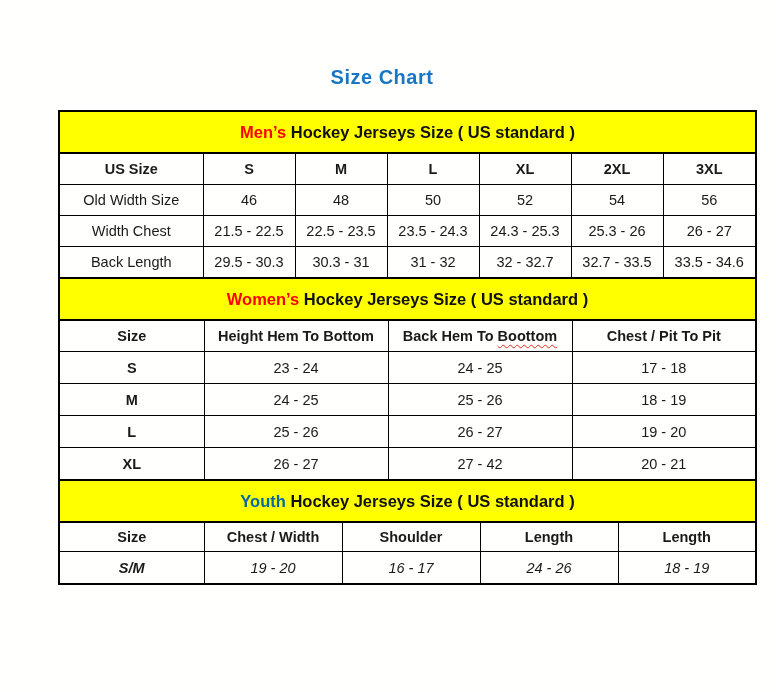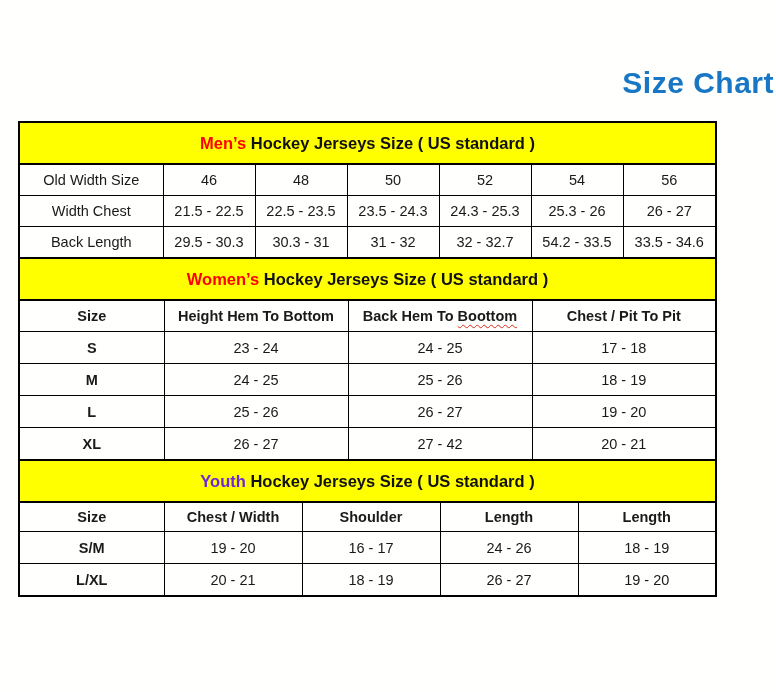--- a/index.html
+++ b/index.html
@@ -4,28 +4,28 @@
 <style>
   html, body { margin: 0; padding: 0; }
   body {
     width: 776px; height: 692px;
     background: #fffffd;
     font-family: "Liberation Sans", "DejaVu Sans", sans-serif;
     color: #1a1a1a;
     overflow: hidden;
   }
   .page-title {
-    margin: 66px 2px 21px 0;
-    text-align: right;
-    font-size: 30px;
+    margin: 66px 12px 21px 0;
+    text-align: center;
+    font-size: 20px;
     font-weight: 700;
     color: #1777c4;
     letter-spacing: 0.5px;
   }
-  .chart-wrap { width: 697px; margin: 0 auto 0 18px; }
+  .chart-wrap { width: 697px; margin: 0 auto 0 58px; }
   table {
     border-collapse: collapse;
     table-layout: fixed;
     width: 697px;
     border: 2px solid #000;
   }
   table + table { margin-top: -2px; padding-left: 19px; }
   th, td {
     border: 1px solid #000;
     text-align: center;
@@ -43,21 +43,21 @@
     font-size: 16.5px;
     font-weight: 700;
     color: #111;
   }
   .band-row .accent { color: #ff0000; }
   .cols-row th { font-weight: 700; }
   #mens-table .cols-row th, #mens-table tbody th, #mens-table tbody td { height: 28px; }
   #womens-table .cols-row th { height: 28px; }
   #womens-table tbody th, #womens-table tbody td { height: 29px; }
   #youth-table .cols-row th { height: 26px; }
-  #youth-table tbody th, #youth-table tbody td { height: 29px; }
+  #youth-table tbody th, #youth-table tbody td { height: 29px; font-style: italic; }
   #mens-table tbody th.row-label { font-weight: 400; }
   #womens-table tbody th.row-label, #youth-table tbody th.row-label { font-weight: 700; }
   .wavy {
     text-decoration: underline;
     text-decoration-style: wavy;
     text-decoration-color: #dd2b1c;
     text-decoration-thickness: 1px;
     text-underline-offset: 3px;
   }
 </style>
@@ -75,20 +75,29 @@
         <col style="width:92px">
         <col style="width:92px">
       <col style="width:92px">
         <col style="width:92px">
         <col style="width:93px">
     </colgroup>
     <thead>
       <tr class="band-row">
         <th colspan="7" style="background: rgb(255, 255, 0);"><span class="accent" style="color: rgb(255, 0, 0);">Men’s</span><span> Hockey Jerseys Size ( US standard )</span></th>
       </tr>
+      <tr class="cols-row">
+          <th>US Size</th>
+          <th>S</th>
+          <th>M</th>
+          <th>L</th>
+          <th>XL</th>
+          <th>2XL</th>
+          <th>3XL</th>
+        </tr>
     </thead>
     <tbody>
         <tr>
           <th class="row-label">Old Width Size</th>
           <td>46</td>
           <td>48</td>
           <td>50</td>
           <td>52</td>
           <td>54</td>
           <td>56</td>
@@ -101,21 +110,21 @@
           <td>24.3 - 25.3</td>
           <td>25.3 - 26</td>
           <td>26 - 27</td>
         </tr>
         <tr>
           <th class="row-label">Back Length</th>
           <td>29.5 - 30.3</td>
           <td>30.3 - 31</td>
           <td>31 - 32</td>
           <td>32 - 32.7</td>
-          <td>54.2 - 33.5</td>
+          <td>32.7 - 33.5</td>
           <td>33.5 - 34.6</td>
         </tr>
       </tbody>
   </table>
 
   <table id="womens-table">
     <colgroup>
       <col style="width:145px">
       <col style="width:184px">
         <col style="width:184px">
@@ -163,41 +172,34 @@
   <table id="youth-table">
     <colgroup>
       <col style="width:145px">
       <col style="width:138px">
         <col style="width:138px">
         <col style="width:138px">
         <col style="width:138px">
     </colgroup>
     <thead>
       <tr class="band-row">
-        <th colspan="5" style="background: rgb(255, 255, 0);"><span class="accent" style="color: #6d28d9;">Youth</span><span> Hockey Jerseys Size ( US standard )</span></th>
+        <th colspan="5" style="background: rgb(255, 255, 0);"><span class="accent" style="color: #0369a1;">Youth</span><span> Hockey Jerseys Size ( US standard )</span></th>
       </tr>
       <tr class="cols-row">
           <th>Size</th>
           <th>Chest / Width</th>
           <th>Shoulder</th>
           <th>Length</th>
           <th>Length</th>
         </tr>
     </thead>
     <tbody>
         <tr>
           <th class="row-label">S/M</th>
           <td>19 - 20</td>
           <td>16 - 17</td>
           <td>24 - 26</td>
           <td>18 - 19</td>
         </tr>
-        <tr>
-          <th class="row-label">L/XL</th>
-          <td>20 - 21</td>
-          <td>18 - 19</td>
-          <td>26 - 27</td>
-          <td>19 - 20</td>
-        </tr>
       </tbody>
   </table>
 
 </div>
 
 </body></html>

